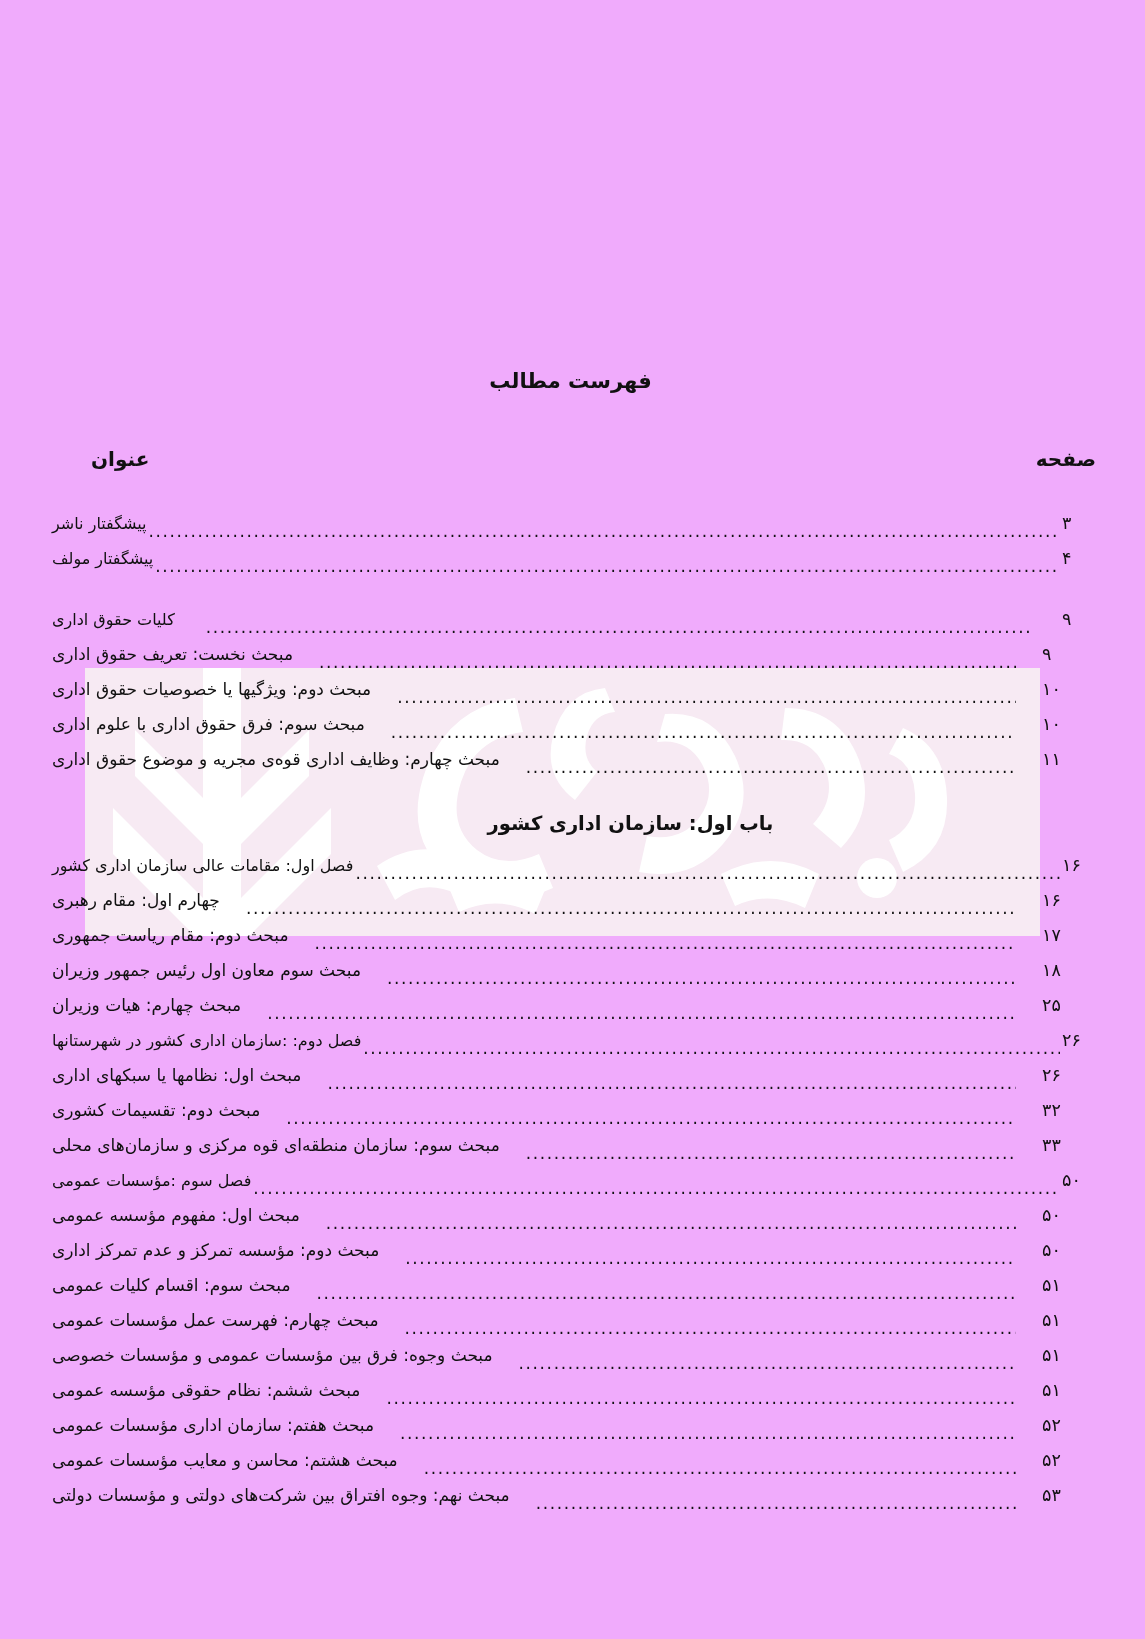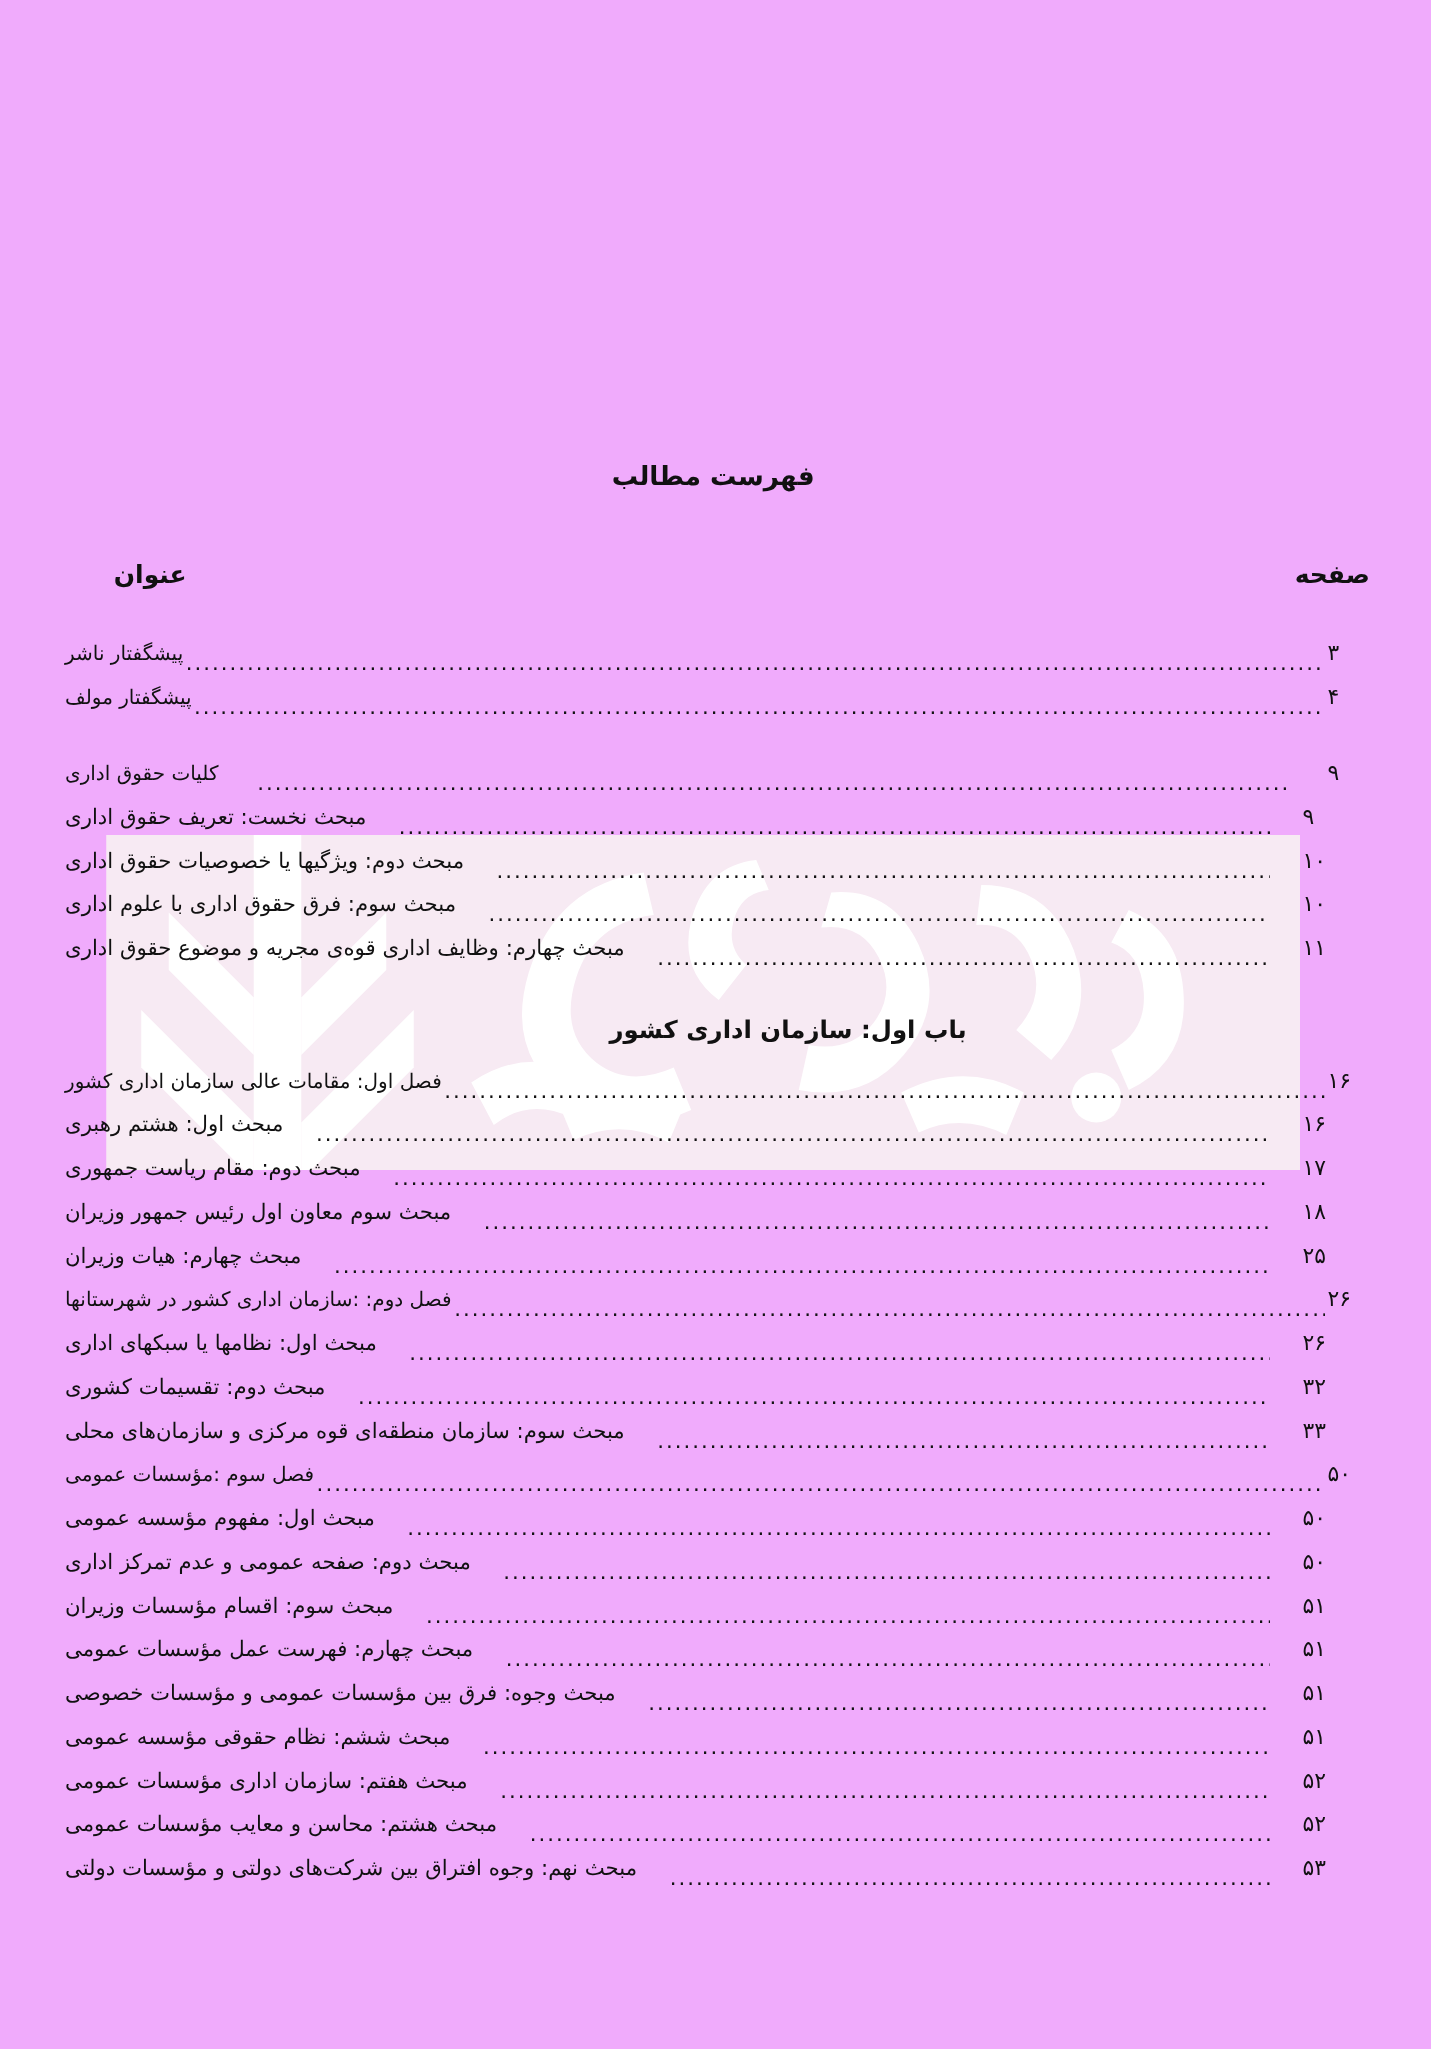--- a/index.html
+++ b/index.html
@@ -211,21 +211,21 @@
 
     <div class="part-head">باب اول: سازمان اداری کشور</div>
 
     <div class="entries" style="margin-top:15px" id="entries-bottom">
         <div class="row lvl-0">
           <span class="label">فصل اول: مقامات عالی سازمان اداری کشور</span>
           <span class="leader"></span>
           <span class="pageno">۱۶</span>
         </div>
         <div class="row lvl-1">
-          <span class="label">مبحث اول: هشتم رهبری</span>
+          <span class="label">چهارم اول: مقام رهبری</span>
           <span class="leader"></span>
           <span class="pageno">۱۶</span>
         </div>
         <div class="row lvl-1">
           <span class="label">مبحث دوم: مقام ریاست جمهوری</span>
           <span class="leader"></span>
           <span class="pageno">۱۷</span>
         </div>
         <div class="row lvl-1">
           <span class="label">مبحث سوم معاون اول رئیس جمهور وزیران</span>
@@ -261,26 +261,26 @@
           <span class="label">فصل سوم :مؤسسات عمومی</span>
           <span class="leader"></span>
           <span class="pageno">۵۰</span>
         </div>
         <div class="row lvl-1">
           <span class="label">مبحث اول: مفهوم مؤسسه عمومی</span>
           <span class="leader"></span>
           <span class="pageno">۵۰</span>
         </div>
         <div class="row lvl-1">
-          <span class="label">مبحث دوم: صفحه عمومی و عدم تمرکز اداری</span>
+          <span class="label">مبحث دوم: مؤسسه تمرکز و عدم تمرکز اداری</span>
           <span class="leader"></span>
           <span class="pageno">۵۰</span>
         </div>
         <div class="row lvl-1">
-          <span class="label">مبحث سوم: اقسام مؤسسات وزیران</span>
+          <span class="label">مبحث سوم: اقسام کلیات عمومی</span>
           <span class="leader"></span>
           <span class="pageno">۵۱</span>
         </div>
         <div class="row lvl-1">
           <span class="label">مبحث چهارم: فهرست عمل مؤسسات عمومی</span>
           <span class="leader"></span>
           <span class="pageno">۵۱</span>
         </div>
         <div class="row lvl-1">
           <span class="label">مبحث وجوه: فرق بین مؤسسات عمومی و مؤسسات خصوصی</span>

